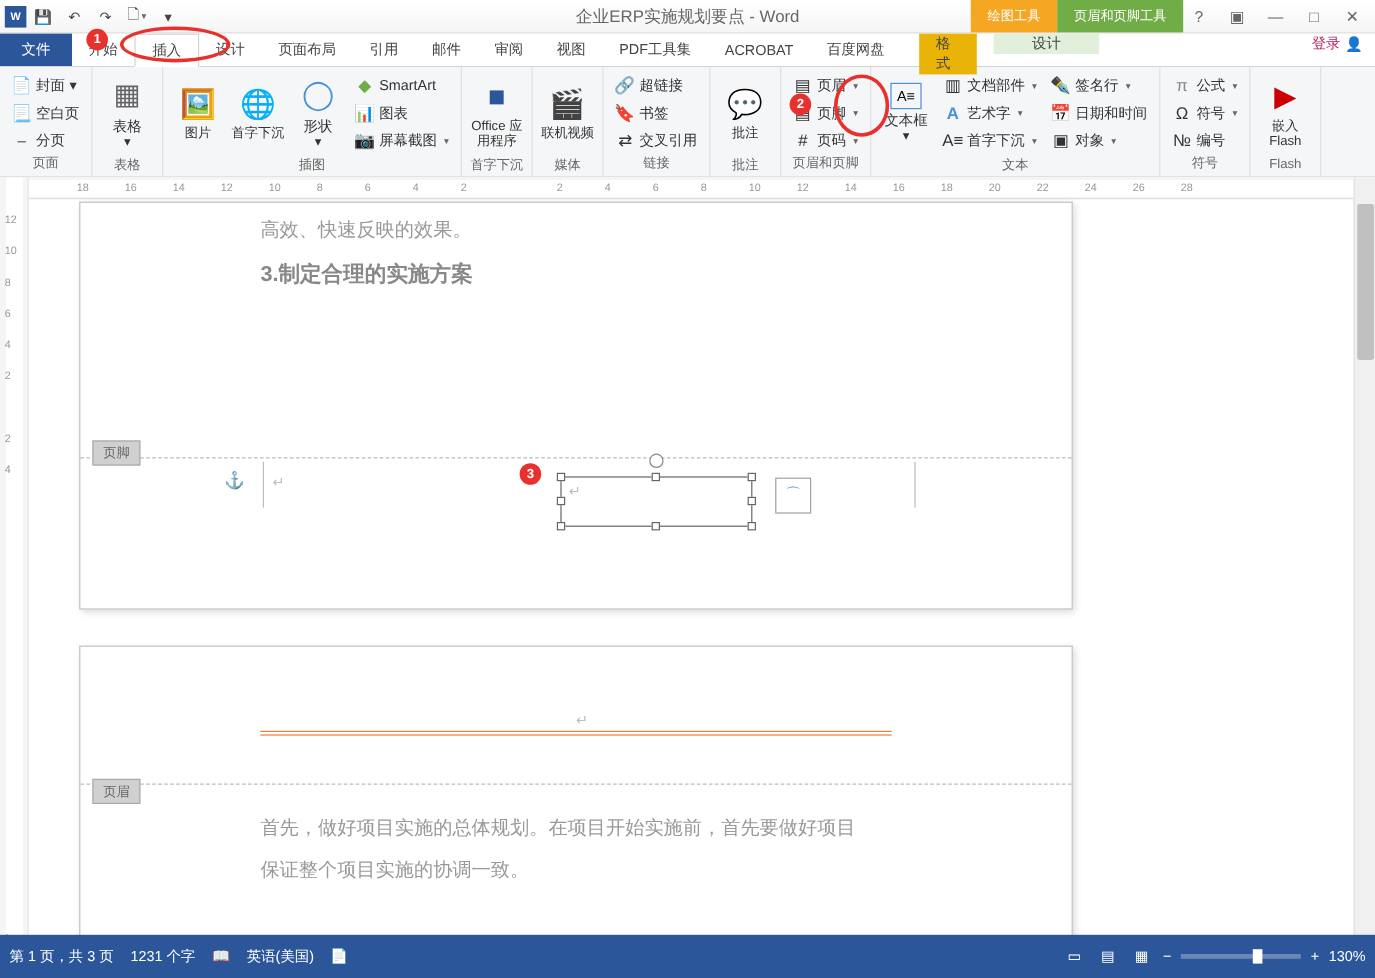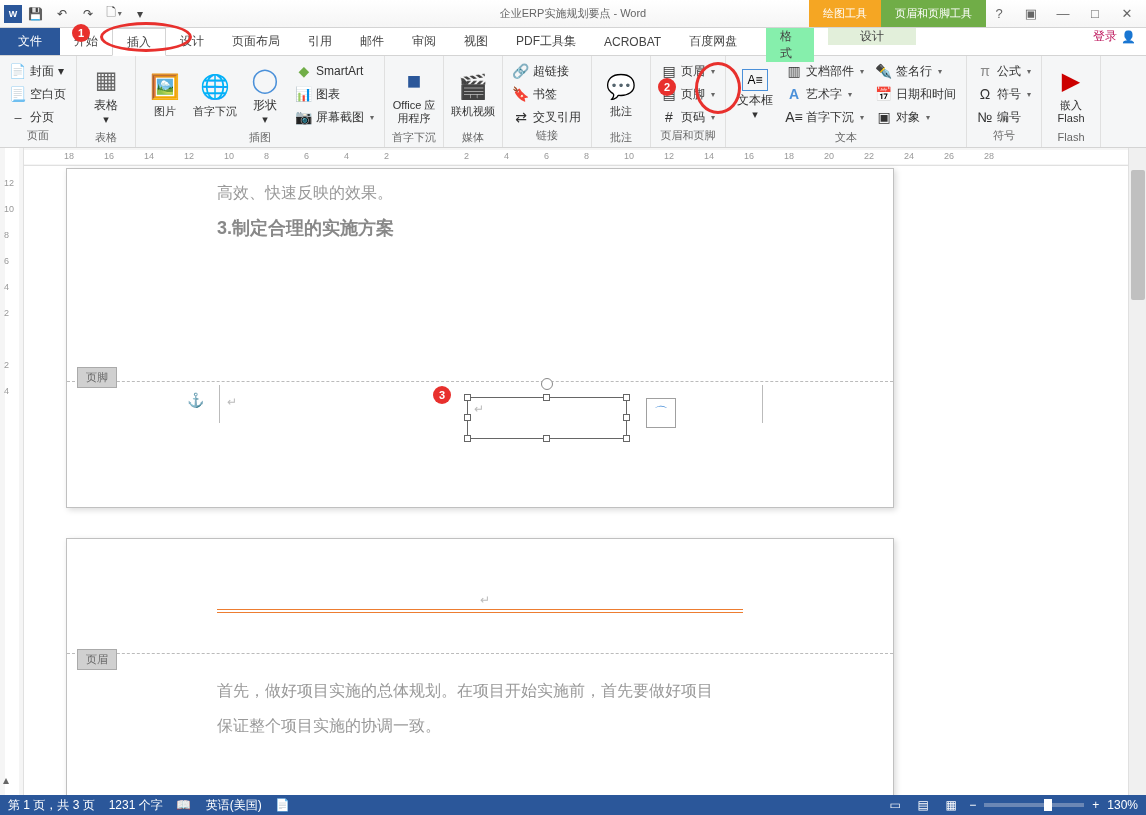--- a/index.html
+++ b/index.html
@@ -2,32 +2,32 @@
 <html><head>
 <meta charset="utf-8">
 <style>
 *{margin:0;padding:0;box-sizing:border-box;font-family:"Microsoft YaHei","Segoe UI",sans-serif;font-size:12px;user-select:none}
 body{background:#fff;width:1146px;height:815px;overflow:hidden;position:relative}
 .titlebar{height:28px;background:linear-gradient(#fff,#f5f5f5);display:flex;align-items:center;border-bottom:1px solid #d4d4d4}
 .tb-left{display:flex;align-items:center;gap:2px;padding-left:4px}
 .tb-icon{width:20px;height:20px;display:flex;align-items:center;justify-content:center;color:#2b579a}
 .tb-icon.word{background:#2b579a;color:#fff;font-size:9px;font-weight:bold;width:18px;height:18px}
 .qat-btn{width:24px;height:22px;display:flex;align-items:center;justify-content:center;color:#444;cursor:pointer}
-.tb-title{position:absolute;left:50%;transform:translateX(-50%);color:#666;font-size:11px}
+.tb-title{position:absolute;left:50%;transform:translateX(-50%);color:#666;font-size:14px}
 .contextual-tabs{position:absolute;right:160px;display:flex;height:27px}
 .ctx-tab{padding:0 14px;display:flex;align-items:center;font-size:11px;color:#fff;height:100%}
 .ctx-draw{background:#f5a623}
 .ctx-header{background:#70ad47}
 .win-ctrls{position:absolute;right:0;display:flex;gap:14px;padding-right:10px}
 .win-btn{width:18px;height:18px;display:flex;align-items:center;justify-content:center;color:#666;cursor:pointer;font-size:13px}
 .ribbon-tabs{height:28px;background:#fff;display:flex;align-items:stretch;border-bottom:1px solid #d4d4d4}
 .tab{padding:0 14px;display:flex;align-items:center;color:#444;cursor:pointer;font-size:12px}
 .tab.file{background:#2b579a;color:#fff;padding:0 18px}
 .tab.active{background:#fff;border:1px solid #d4d4d4;border-bottom:1px solid #fff;margin-bottom:-1px}
-.tab.ctx-fmt{position:absolute;left:766px;width:48px;justify-content:center;background:#86efac}
+.tab.ctx-fmt{position:absolute;left:766px;width:48px;justify-content:center;background:#eab308}
 .tab.ctx-design{position:absolute;left:828px;width:88px;justify-content:center;background:#e2efda}
 .login{position:absolute;right:10px;display:flex;align-items:center;gap:4px;color:#be185d}
 .ribbon{height:92px;background:#f5f6f7;border-bottom:1px solid #d4d4d4;display:flex}
 .group{border-right:1px solid #e0e0e0;padding:2px 6px;display:flex;flex-direction:column;justify-content:space-between}
 .group-content{display:flex;gap:4px;flex:1;align-items:flex-start;padding-top:2px}
 .group-label{text-align:center;color:#666;font-size:11px;padding-bottom:2px}
 .big-btn{display:flex;flex-direction:column;align-items:center;justify-content:center;width:46px;height:70px;cursor:pointer;gap:2px}
 .big-btn .ico{width:32px;height:32px;display:flex;align-items:center;justify-content:center;font-size:24px}
 .big-btn .lbl{font-size:11px;color:#333;text-align:center;line-height:1.2}
 .small-btn{display:flex;align-items:center;height:22px;padding:0 4px;cursor:pointer;gap:4px;color:#333}
@@ -59,21 +59,21 @@
 .tb-handle.tl{left:-4px;top:-4px}.tb-handle.tr{right:-4px;top:-4px}.tb-handle.bl{left:-4px;bottom:-4px}.tb-handle.br{right:-4px;bottom:-4px}
 .tb-handle.tm{left:50%;top:-4px;margin-left:-4px}.tb-handle.bm{left:50%;bottom:-4px;margin-left:-4px}
 .tb-handle.lm{left:-4px;top:50%;margin-top:-4px}.tb-handle.rm{right:-4px;top:50%;margin-top:-4px}
 .rotate-handle{position:absolute;left:50%;top:-20px;margin-left:-6px;width:12px;height:12px;border:1px solid #888;border-radius:50%;background:#fff}
 .layout-opts{position:absolute;right:-50px;top:0;width:30px;height:30px;border:1px solid #a0a0a0;display:flex;align-items:center;justify-content:center;background:#fff}
 .orange-border{position:absolute;left:150px;right:150px;top:70px;height:4px;border-top:1px solid #ed7d31;border-bottom:1px solid #ed7d31}
 .header-label{position:absolute;left:10px;top:110px;background:#d0d0d0;color:#666;padding:2px 8px;font-size:11px;border:1px solid #aaa}
 .para-mark{color:#bbb;font-size:12px}
 .scrollbar-v{position:absolute;right:0;top:0;width:18px;height:100%;background:#f0f0f0;border-left:1px solid #e0e0e0}
 .scroll-thumb{position:absolute;width:14px;left:2px;background:#c0c0c0;border-radius:2px}
-.statusbar{position:absolute;bottom:0;left:0;right:0;height:20px;background:#2b579a;color:#fff;display:flex;align-items:center;padding:0 8px;font-size:11px;justify-content:space-between}
+.statusbar{position:absolute;bottom:0;left:0;right:0;height:36px;background:#2b579a;color:#fff;display:flex;align-items:center;padding:0 8px;font-size:11px;justify-content:space-between}
 .status-left{display:flex;gap:14px;align-items:center}
 .status-right{display:flex;gap:8px;align-items:center}
 .zoom-slider{width:100px;height:4px;background:#6b87b5;position:relative}
 .zoom-thumb{position:absolute;width:8px;height:12px;background:#fff;top:-4px;left:60%}
 .view-btn{width:20px;height:16px;display:flex;align-items:center;justify-content:center;cursor:pointer}
 .callout-circle{position:absolute;border:3px solid #e8302d;border-radius:50%;pointer-events:none}
 .callout-badge{position:absolute;width:18px;height:18px;background:#e8302d;color:#fff;border-radius:50%;display:flex;align-items:center;justify-content:center;font-size:11px;font-weight:bold;pointer-events:none}
 </style>
 </head>
 <body>

